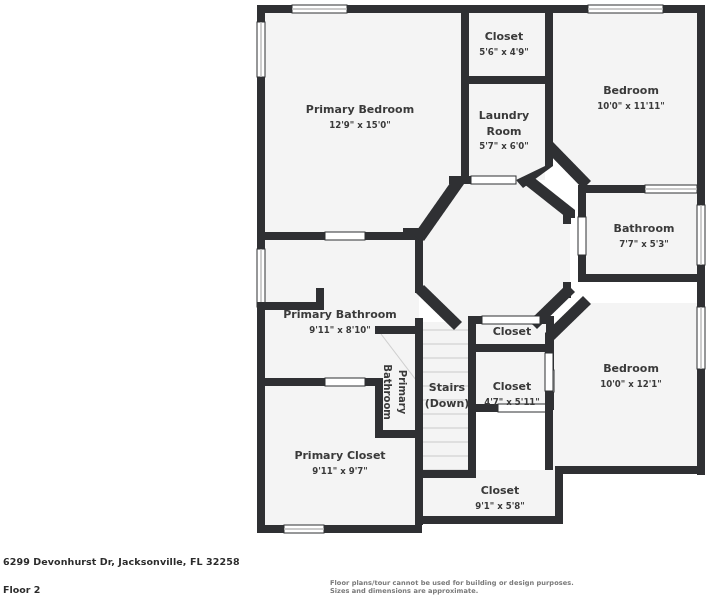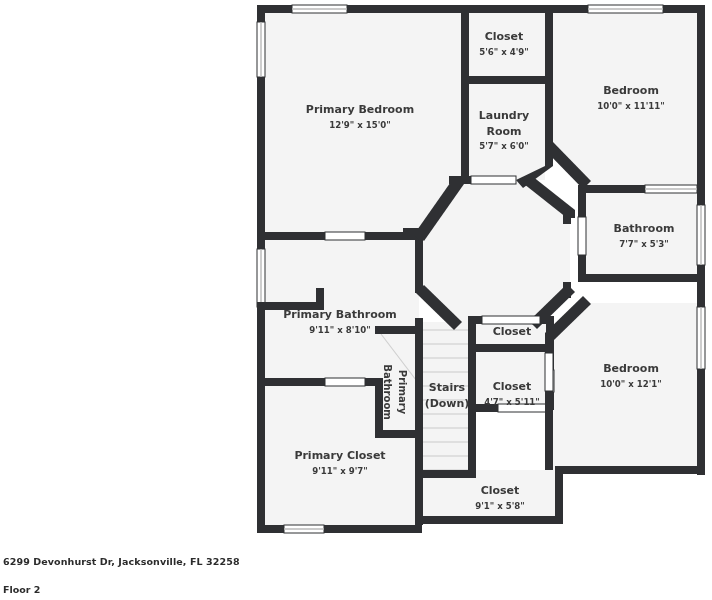--- a/index.html
+++ b/index.html
@@ -341,13 +341,14 @@
     <text class="rm-dim" x="500" y="509">9'1" x 5'8"</text>
 
   </g>
 
 </svg>
 </div>
 
 <div class="footer">
   <div class="addr">6299 Devonhurst Dr, Jacksonville, FL 32258</div>
   <div class="floorlabel">Floor 2</div>
+  <div class="disclaimer">Floor plans/tour cannot be used for building or design purposes. Sizes and dimensions are approximate.</div>
 </div>
 
 </body></html>

